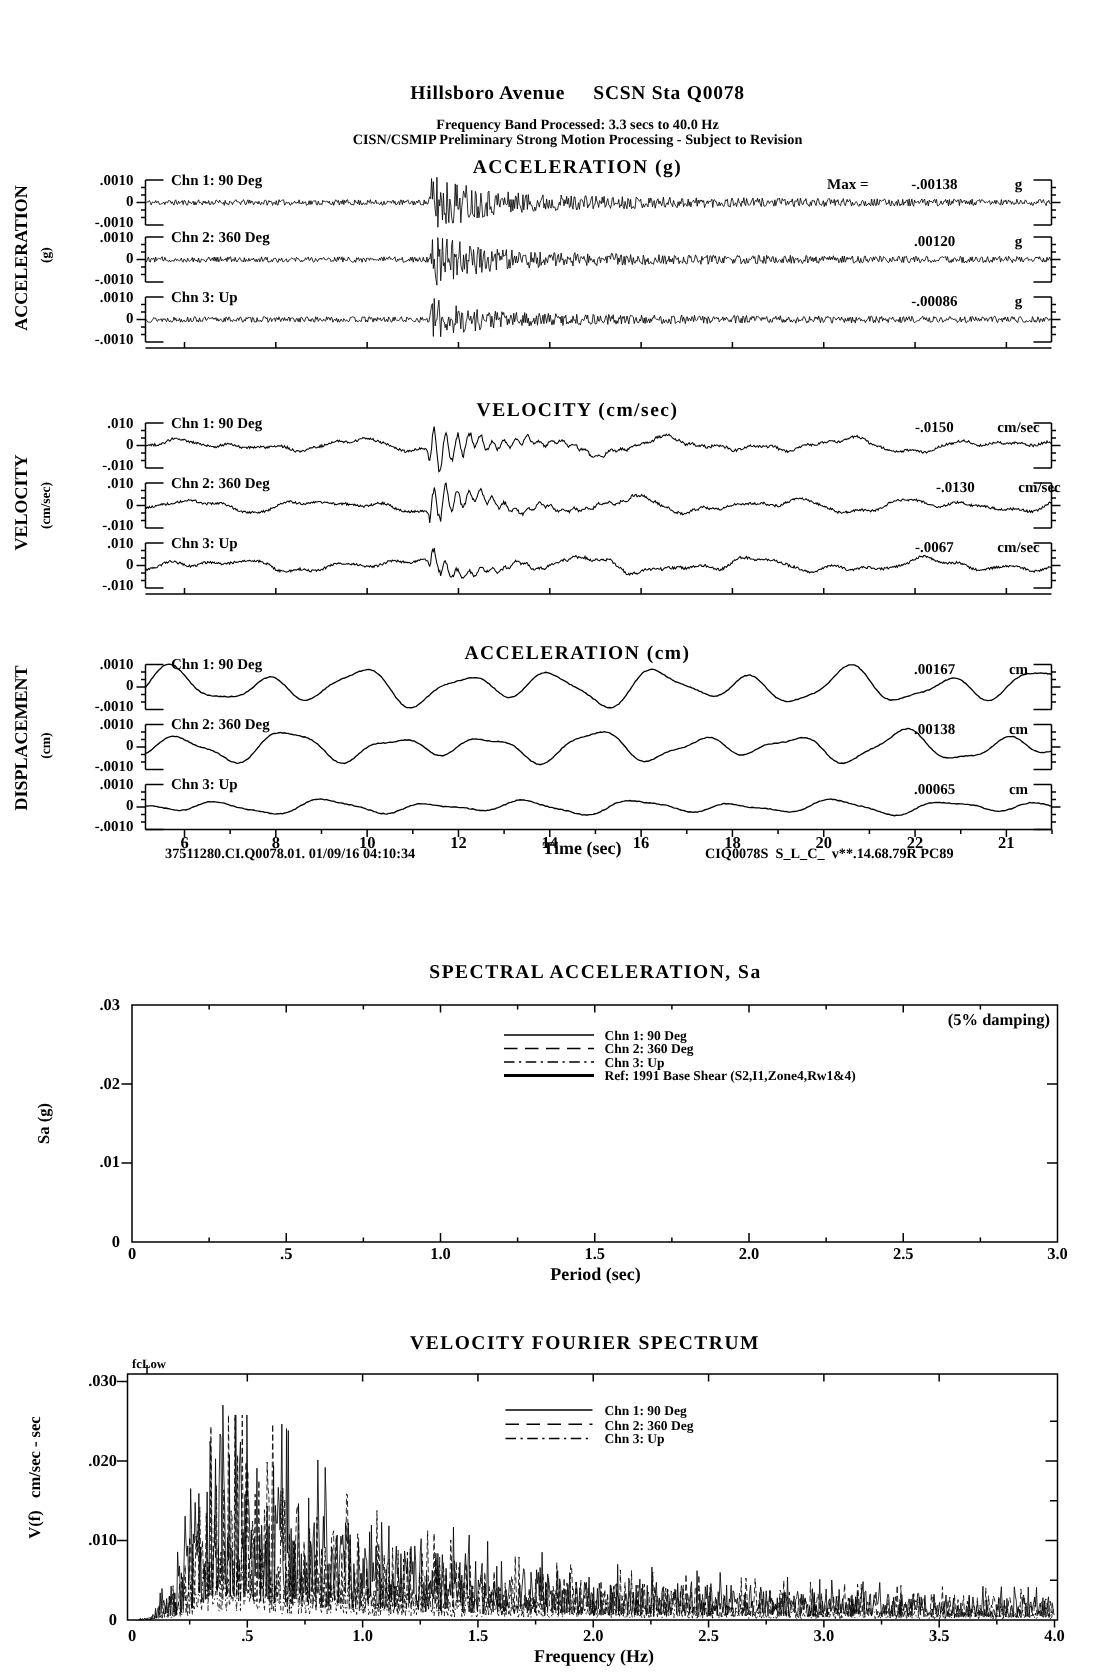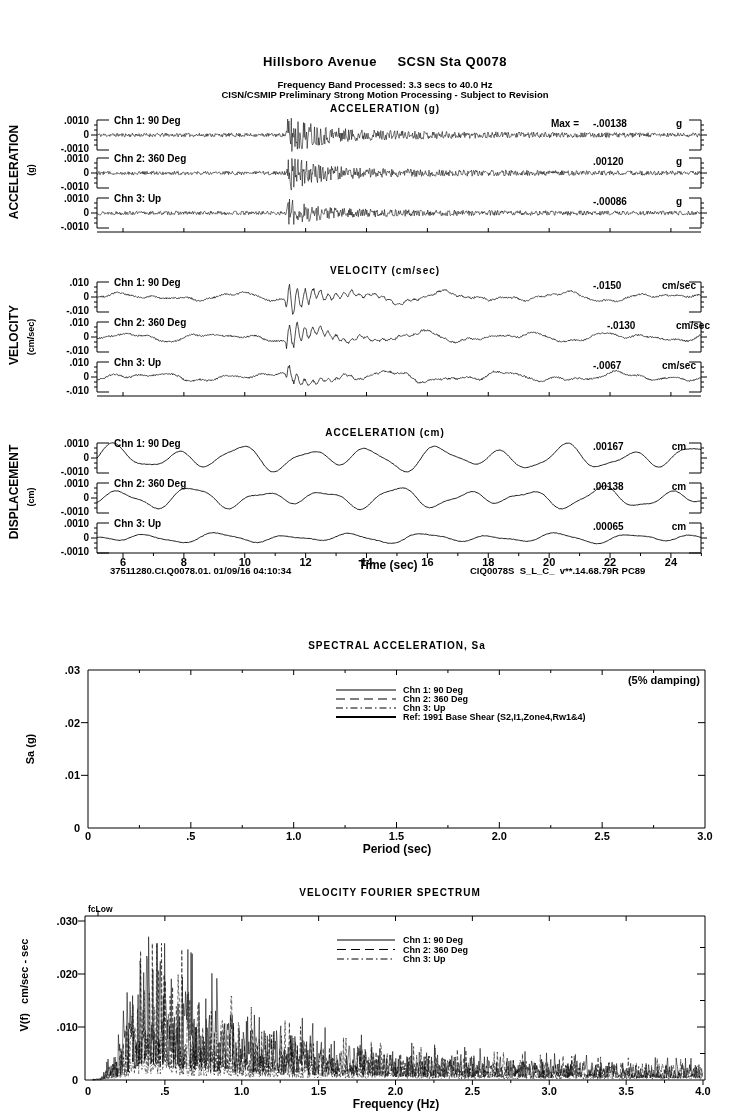--- a/index.html
+++ b/index.html
@@ -1,27 +1,27 @@
 <!DOCTYPE html>
 <html><head>
 <meta charset="utf-8">
 <style>
   html,body{margin:0;padding:0;background:#fff;}
   #page{position:relative;width:739px;height:1115px;background:#fff;overflow:hidden;
-        font-family:Liberation Sans, sans-serif;color:#000;}
+        font-family:Liberation Serif, serif;color:#000;}
   svg{position:absolute;left:0;top:0;}
   .t{position:absolute;white-space:pre;font-weight:bold;color:#000;line-height:1;}
   .hc{transform:translateX(-50%);}
   .rot{transform:translate(-50%,-50%) rotate(-90deg);transform-origin:center;}
   .ra{text-align:right;}
   .f8{font-size:8.5px;} .f9{font-size:9px;} .f95{font-size:9.5px;} .f10{font-size:10px;}
   .f11{font-size:11px;} .f12{font-size:12px;} .f13{font-size:13px;letter-spacing:.5px;}
-  .f14{font-size:10px;letter-spacing:1px;}
+  .f14{font-size:13px;letter-spacing:1px;}
   .peak{position:absolute;display:flex;font-weight:bold;font-size:10px;white-space:pre;}
-  .pp{margin-right:14px;} .pv{width:60px;text-align:left;} .pu{width:52px;text-align:center;}
+  .pp{margin-right:14px;} .pv{width:60px;text-align:center;} .pu{width:52px;text-align:center;}
 </style>
 </head>
 <body>
 
 <div id="page">
   <svg id="plot-svg" width="739" height="1115" viewBox="0 0 739 1115">
       <line x1="97" y1="120" x2="97" y2="150" stroke="#000" stroke-width="1"></line>
       <line x1="97" y1="120" x2="109" y2="120" stroke="#000" stroke-width="1"></line>
       <line x1="97" y1="150" x2="109" y2="150" stroke="#000" stroke-width="1"></line>
       <line x1="91" y1="135" x2="97" y2="135" stroke="#000" stroke-width="1"></line>
@@ -370,21 +370,21 @@
       <div class="peak" style="top: 521px; right: 34px;"><span class="pp"></span><span class="pv">.00065</span><span class="pu">cm</span></div>
       <div class="t f11 hc" style="left:123px;top:557px">6</div>
       <div class="t f11 hc" style="left:183.88px;top:557px">8</div>
       <div class="t f11 hc" style="left:244.76px;top:557px">10</div>
       <div class="t f11 hc" style="left:305.64px;top:557px">12</div>
       <div class="t f11 hc" style="left:366.52px;top:557px">14</div>
       <div class="t f11 hc" style="left:427.40000000000003px;top:557px">16</div>
       <div class="t f11 hc" style="left:488.28000000000003px;top:557px">18</div>
       <div class="t f11 hc" style="left:549.1600000000001px;top:557px">20</div>
       <div class="t f11 hc" style="left:610.04px;top:557px">22</div>
-      <div class="t f11 hc" style="left:670.9200000000001px;top:557px">24</div>
+      <div class="t f11 hc" style="left:670.9200000000001px;top:557px">21</div>
       <div class="t f11 ra" style="left:40px;top:665px;width:40px">.03</div>
       <div class="t f11 ra" style="left:40px;top:718px;width:40px">.02</div>
       <div class="t f11 ra" style="left:40px;top:770px;width:40px">.01</div>
       <div class="t f11 ra" style="left:40px;top:823px;width:40px">0</div>
       <div class="t f11 hc" style="left:88px;top:831px">0</div>
       <div class="t f11 hc" style="left:190.83333333333331px;top:831px">.5</div>
       <div class="t f11 hc" style="left:293.66666666666663px;top:831px">1.0</div>
       <div class="t f11 hc" style="left:396.5px;top:831px">1.5</div>
       <div class="t f11 hc" style="left:499.3333333333333px;top:831px">2.0</div>
       <div class="t f11 hc" style="left:602.1666666666666px;top:831px">2.5</div>

